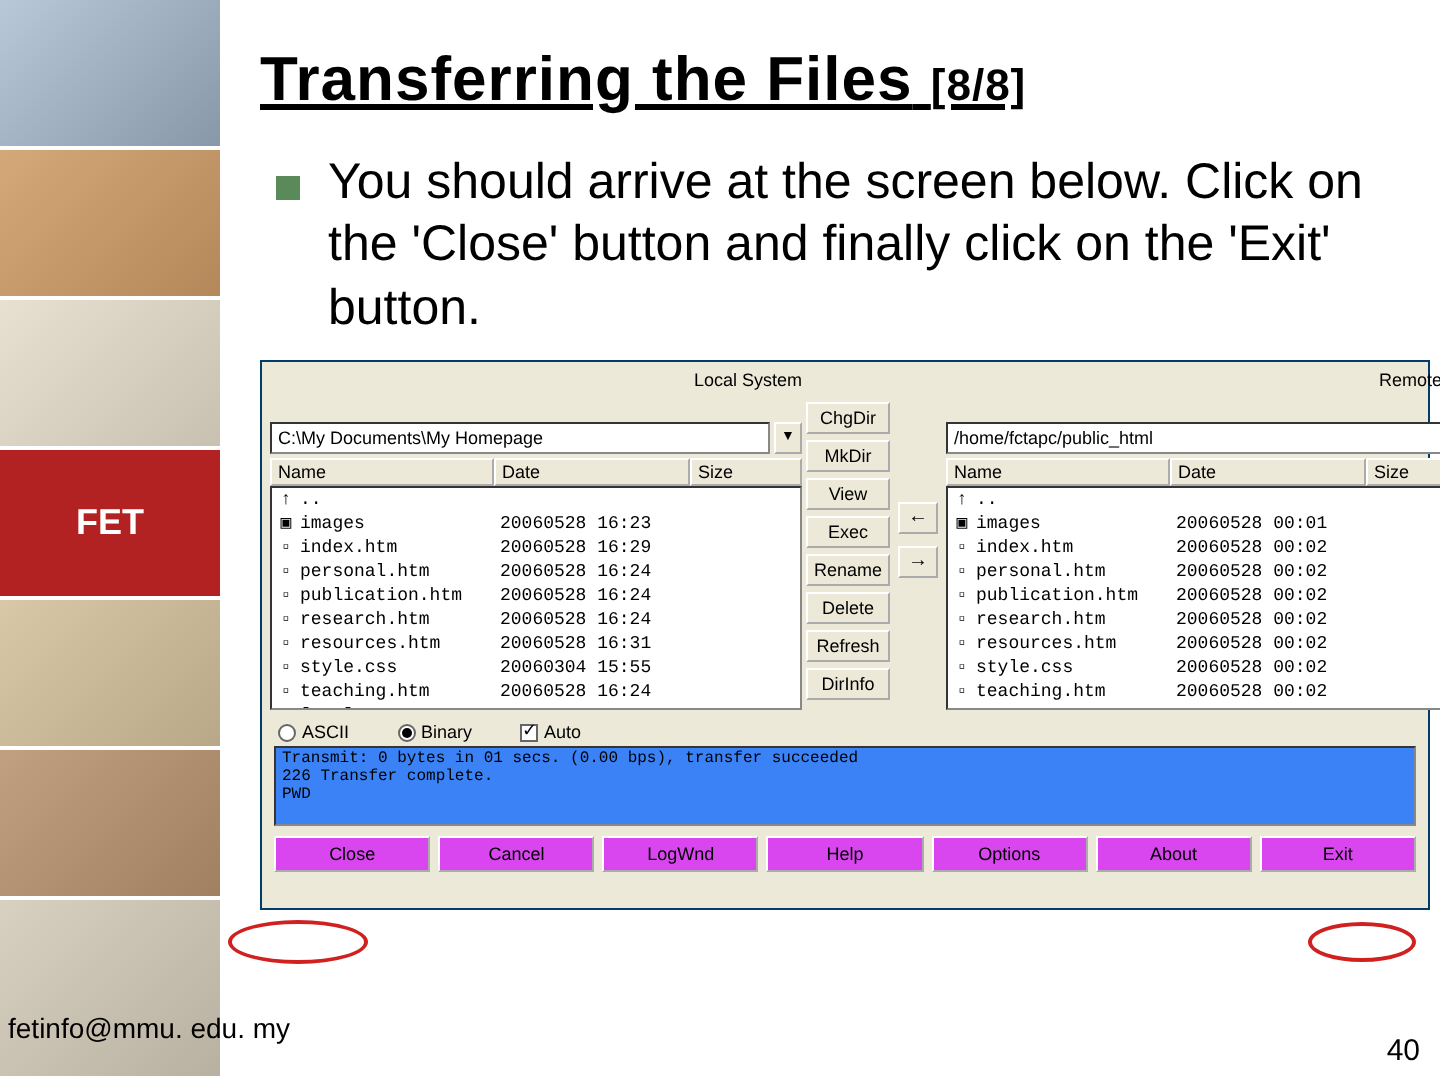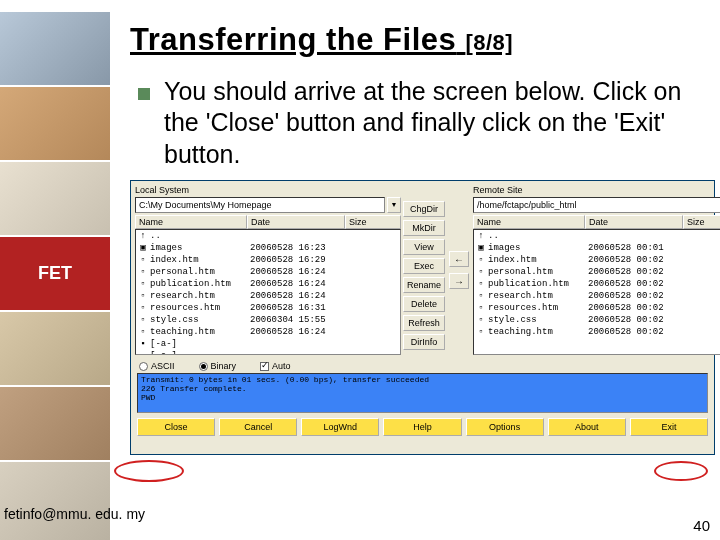--- a/index.html
+++ b/index.html
@@ -1,17 +1,17 @@
 <!DOCTYPE html>
 <html><head>
 <meta charset="utf-8">
 <style>
   * { box-sizing: border-box; margin: 0; padding: 0; }
   body { width: 720px; height: 540px; background: #fff; font-family: Arial, sans-serif; position: relative; overflow: hidden; }
-  .sidebar { position: absolute; left: 0; top: 12px; width: 110px; height: 432px; }
+  .sidebar { position: absolute; left: 0; top: 0; width: 110px; height: 432px; }
   .photo { width: 100%; background: linear-gradient(135deg,#a8b894,#7a8a6a); border-bottom: 2px solid #fff; }
   .p1 { height: 75px; background: linear-gradient(135deg,#b8c8d8,#8898a8); }
   .p2 { height: 75px; background: linear-gradient(135deg,#d4a878,#b4885a); }
   .p3 { height: 75px; background: linear-gradient(135deg,#e8e0d0,#c8c0b0); }
   .p4 { height: 75px; background: #b22222; display:flex; align-items:center; justify-content:center; }
   .fet { color:#fff; font-size:18px; font-weight:bold; }
   .p5 { height: 75px; background: linear-gradient(135deg,#d8c8a8,#b8a888); }
   .p6 { height: 75px; background: linear-gradient(135deg,#c0a080,#a08060); }
   .p7 { height: 90px; background: linear-gradient(135deg,#d8d0c0,#b8b0a0); }
   .content { position: absolute; left: 115px; top: 0; right: 0; height: 540px; padding: 22px 18px 0 15px; }
@@ -21,21 +21,21 @@
   .bullet { width: 12px; height: 12px; background: #5a8a5a; margin: 12px 14px 0 8px; flex-shrink: 0; }
   .body-text { font-size: 25px; line-height: 1.25; }
   .app { margin-top: 6px; width: 585px; height: 275px; border: 1px solid #003d6b; background: #ece9d8; font-size: 9px; position: relative; font-family: Tahoma, sans-serif; }
   .titlebar { height: 18px; background: linear-gradient(#3a6ed5,#1e4ca8); color: #fff; display: flex; align-items: center; padding: 0 4px; font-size: 10px; font-weight: bold; }
   .tb-icon { width:10px; height:10px; background:#fff; margin-right:4px; }
   .tb-btns { margin-left:auto; display:flex; gap:2px; }
   .tb-btn { width:14px; height:12px; background:#4a7ee5; border:1px solid #2a5ec5; color:#fff; display:flex; align-items:center; justify-content:center; font-size:9px; font-weight:bold; }
   .tb-close { background:#e05030; border-color:#c03010; }
   .panels { display:flex; height:178px; padding:4px; gap:2px; }
   .panel { flex:0 0 266px; display:flex; flex-direction:column; }
-  .panel-label { font-size:9px; margin-bottom:2px; }
+  .panel-label { font-size:9px; margin-bottom:16px;text-align:right; }
   .path-row { display:flex; gap:2px; align-items:center; margin-bottom:2px; }
   .path-input { flex:1; height:16px; background:#fff; border:1px inset #888; padding:0 3px; font-size:9px; line-height:14px; overflow:hidden; white-space:nowrap; }
   .dd-btn { width:14px; height:16px; background:#ece9d8; border:1px outset #fff; display:flex; align-items:center; justify-content:center; font-size:7px; }
   .list-header { display:flex; height:14px; }
   .lh { background:#ece9d8; border:1px outset #fff; font-size:9px; padding:1px 3px; }
   .lh-name { flex:0 0 112px; }
   .lh-date { flex:0 0 98px; }
   .lh-size { flex:1; }
   .list { flex:1; background:#fff; border:1px inset #888; overflow:hidden; font-family: 'Courier New', monospace; font-size:9px; line-height:12px; }
   .row { display:flex; padding:0 2px; white-space:nowrap; }
@@ -47,21 +47,21 @@
   .mid-arrows { flex:0 0 24px; display:flex; flex-direction:column; align-items:center; justify-content:center; gap:6px; }
   .arr { width:20px; height:16px; background:#ece9d8; border:1px outset #fff; font-size:10px; text-align:center; line-height:14px; }
   .opt-row { display:flex; align-items:center; justify-content:flex-start; gap:24px; padding:2px 48px 2px 8px; font-size:9px; }
   .radio, .check { width:9px; height:9px; border:1px solid #666; display:inline-block; vertical-align:middle; margin-right:3px; }
   .radio { border-radius:50%; background:#fff; }
   .radio.on::after { content:''; display:block; width:5px; height:5px; background:#000; border-radius:50%; margin:1px; }
   .check { background:#fff; position:relative; }
   .check.on::after { content:'✓'; position:absolute; font-size:9px; top:-3px; left:0; }
   .status { height:40px; background:#3b82f6; border:1px inset #888; margin:0 6px 2px 6px; font-family:'Courier New',monospace; font-size:8px; padding:1px 3px; line-height:9px; }
   .btn-row { display:flex; justify-content:space-between; padding:3px 6px 4px 6px; gap:4px; }
-  .btn { flex:1; height:18px; background:#fde047; border:1px outset #fff; font-size:9px; text-align:center; line-height:16px; }
+  .btn { flex:1; height:18px; background:#d946ef; border:1px outset #fff; font-size:9px; text-align:center; line-height:16px; }
   .circ { position:absolute; border:2px solid #d02020; border-radius:50%; }
   .circ1 { width:70px; height:22px; left:114px; top:460px; }
   .circ2 { width:54px; height:20px; left:654px; top:461px; }
   .footer-email { position:absolute; left:4px; bottom:18px; font-size:14px; }
   .footer-pg { position:absolute; right:10px; bottom:6px; font-size:15px; }
 </style>
 </head>
 <body>
 
 <div class="sidebar">

